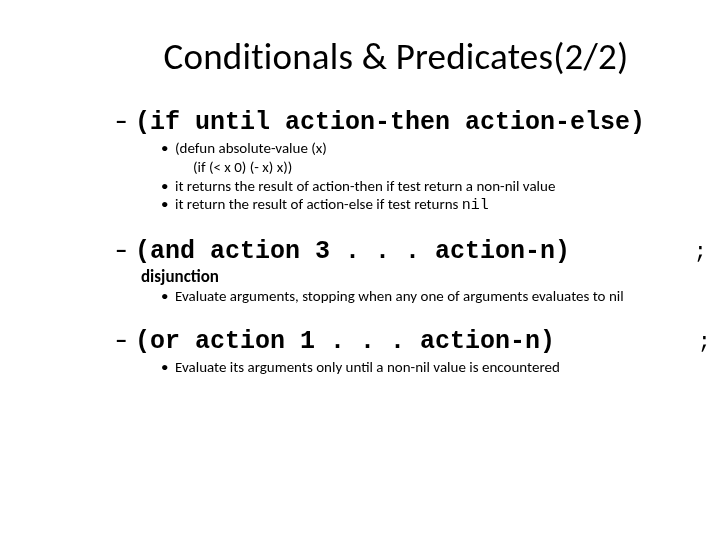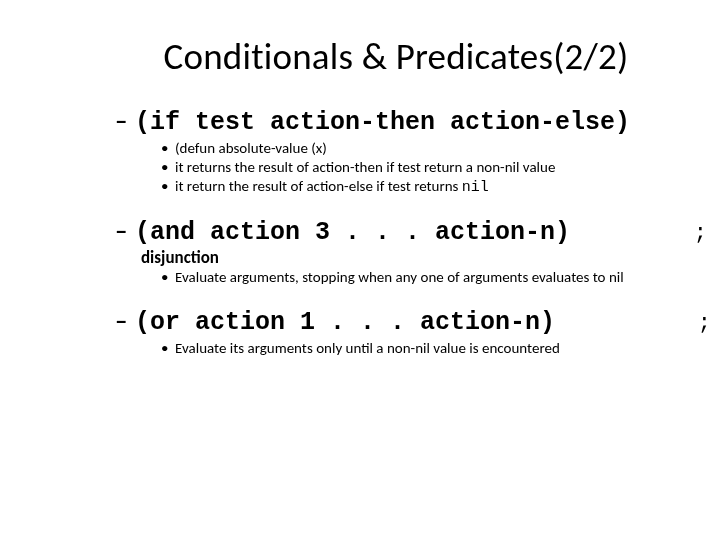--- a/index.html
+++ b/index.html
@@ -52,24 +52,25 @@
 <body>
 
 <div class="slide">
 
   <h1 class="title">Conditionals &amp;  Predicates(2/2)</h1>
 
   <ul>
 
     <li class="block">
       <div class="l2">
-        <span class="bullet">–</span><span class="code">(if test action-then action-else)</span>
+        <span class="bullet">–</span><span class="code">(if until action-then action-else)</span>
       </div>
       <div class="l3">
         <span class="bullet">•</span><span>(defun absolute-value (x)</span>
+        <span class="indent">(if (&lt; x 0) (- x)  x))</span>
       </div>
       <div class="l3">
         <span class="bullet">•</span><span>it returns the result of action-then if test return a non-nil value</span>
       </div>
       <div class="l3">
         <span class="bullet">•</span><span>it return the result of action-else if test returns </span><span class="mono">nil</span>
       </div>
     </li>
 
     <li class="block">

